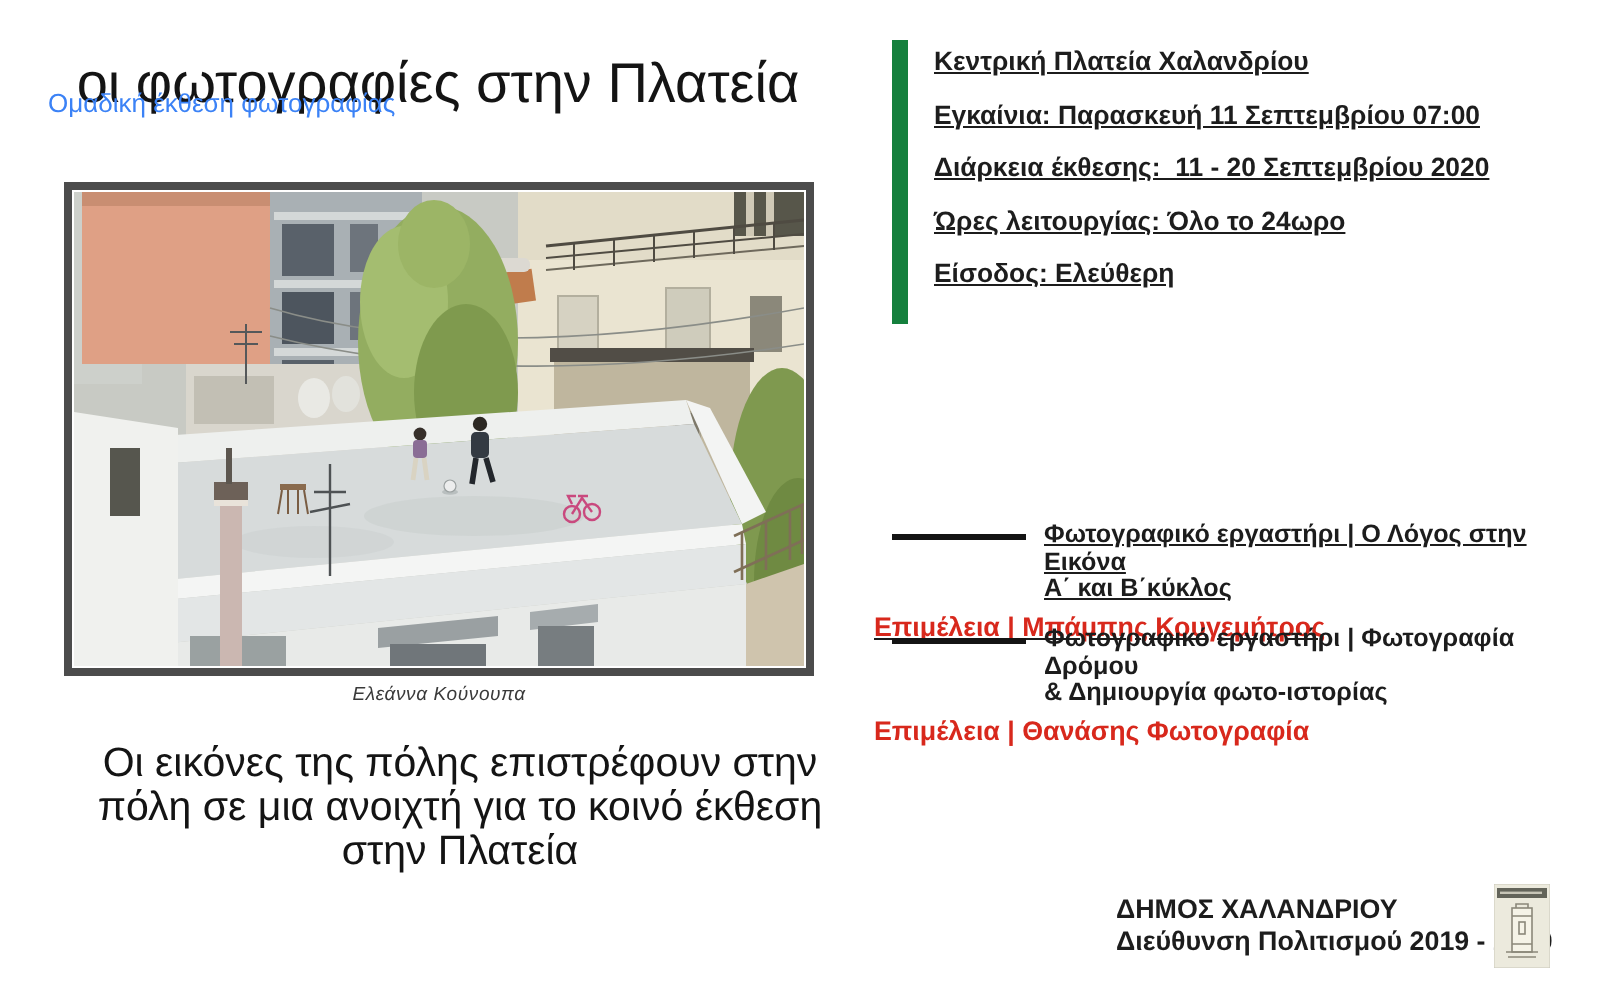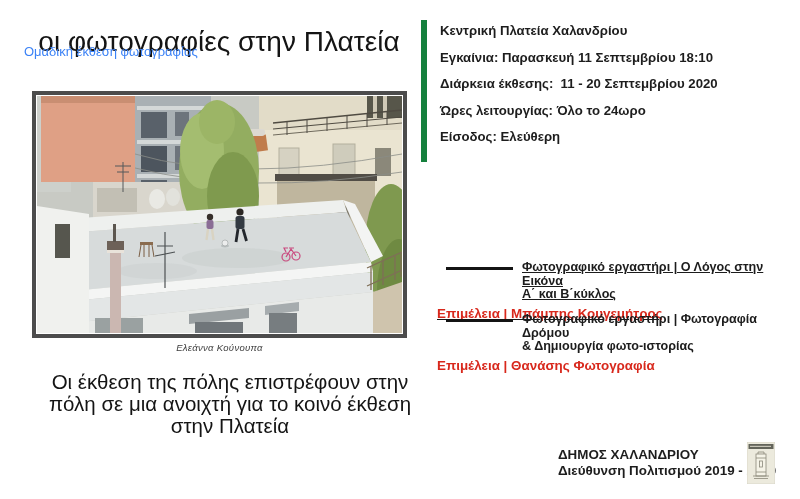--- a/index.html
+++ b/index.html
@@ -27,22 +27,22 @@
   .photo-frame svg{display:block;width:365px;height:237px;}
   .photo-caption{
     position:absolute;left:24px;top:342px;width:391px;text-align:center;
     font-size:9.5px;font-style:italic;color:#3a3a3a;letter-spacing:.3px;
   }
   .intro{
     position:absolute;left:26px;top:371px;width:408px;text-align:center;
     font-size:20.5px;line-height:22px;color:#141414;
   }
   .event-info{
-    position:absolute;left:421px;top:20px;border-left:6px solid #15803d;
-    padding:4px 0 2px 13px;width:330px;
+    position:absolute;left:446px;top:20px;border-left:8px solid #15803d;
+    padding:4px 0 2px 13px;width:330px;text-decoration:underline;
   }
   .event-line{
     font-size:13.2px;font-weight:bold;line-height:14px;margin:0 0 12.5px;
     white-space:pre-wrap;color:#1d1d1d;
   }
   .event-line:last-child{margin-bottom:16px;}
   .workshop{position:absolute;left:437px;width:356px;}
   .ws1{top:261px;text-decoration:underline;}
   .ws2{top:313px;}
   .ws-row{display:flex;align-items:flex-start;}
@@ -172,28 +172,28 @@
         <path d="M330 172 L365 156"></path>
         <path d="M330 190 L365 174"></path>
         <path d="M334 170 v24 M346 165 v24 M358 160 v24 M364 157 v24"></path>
       </g>
     </svg>
   </figure>
 
   <div class="photo-caption">Ελεάννα Κούνουπα</div>
 
   <div class="intro">
-    <div>Οι έκθεση της πόλης επιστρέφουν στην</div>
+    <div>Οι εικόνες της πόλης επιστρέφουν στην</div>
     <div>πόλη σε μια ανοιχτή για το κοινό έκθεση</div>
     <div>στην Πλατεία</div>
   </div>
 
   <div class="event-info">
     <p class="event-line">Κεντρική Πλατεία Χαλανδρίου</p>
-    <p class="event-line">Εγκαίνια: Παρασκευή 11 Σεπτεμβρίου 18:10</p>
+    <p class="event-line">Εγκαίνια: Παρασκευή 11 Σεπτεμβρίου 07:00</p>
     <p class="event-line">Διάρκεια έκθεσης:  11 - 20 Σεπτεμβρίου 2020</p>
     <p class="event-line">Ώρες λειτουργίας: Όλο το 24ωρο</p>
     <p class="event-line">Είσοδος: Ελεύθερη</p>
   </div>
 
   <div class="workshop ws1">
     <div class="ws-row">
       <span class="ws-bar"></span>
       <div class="ws-title">
         <div>Φωτογραφικό εργαστήρι | Ο Λόγος στην Εικόνα</div>

